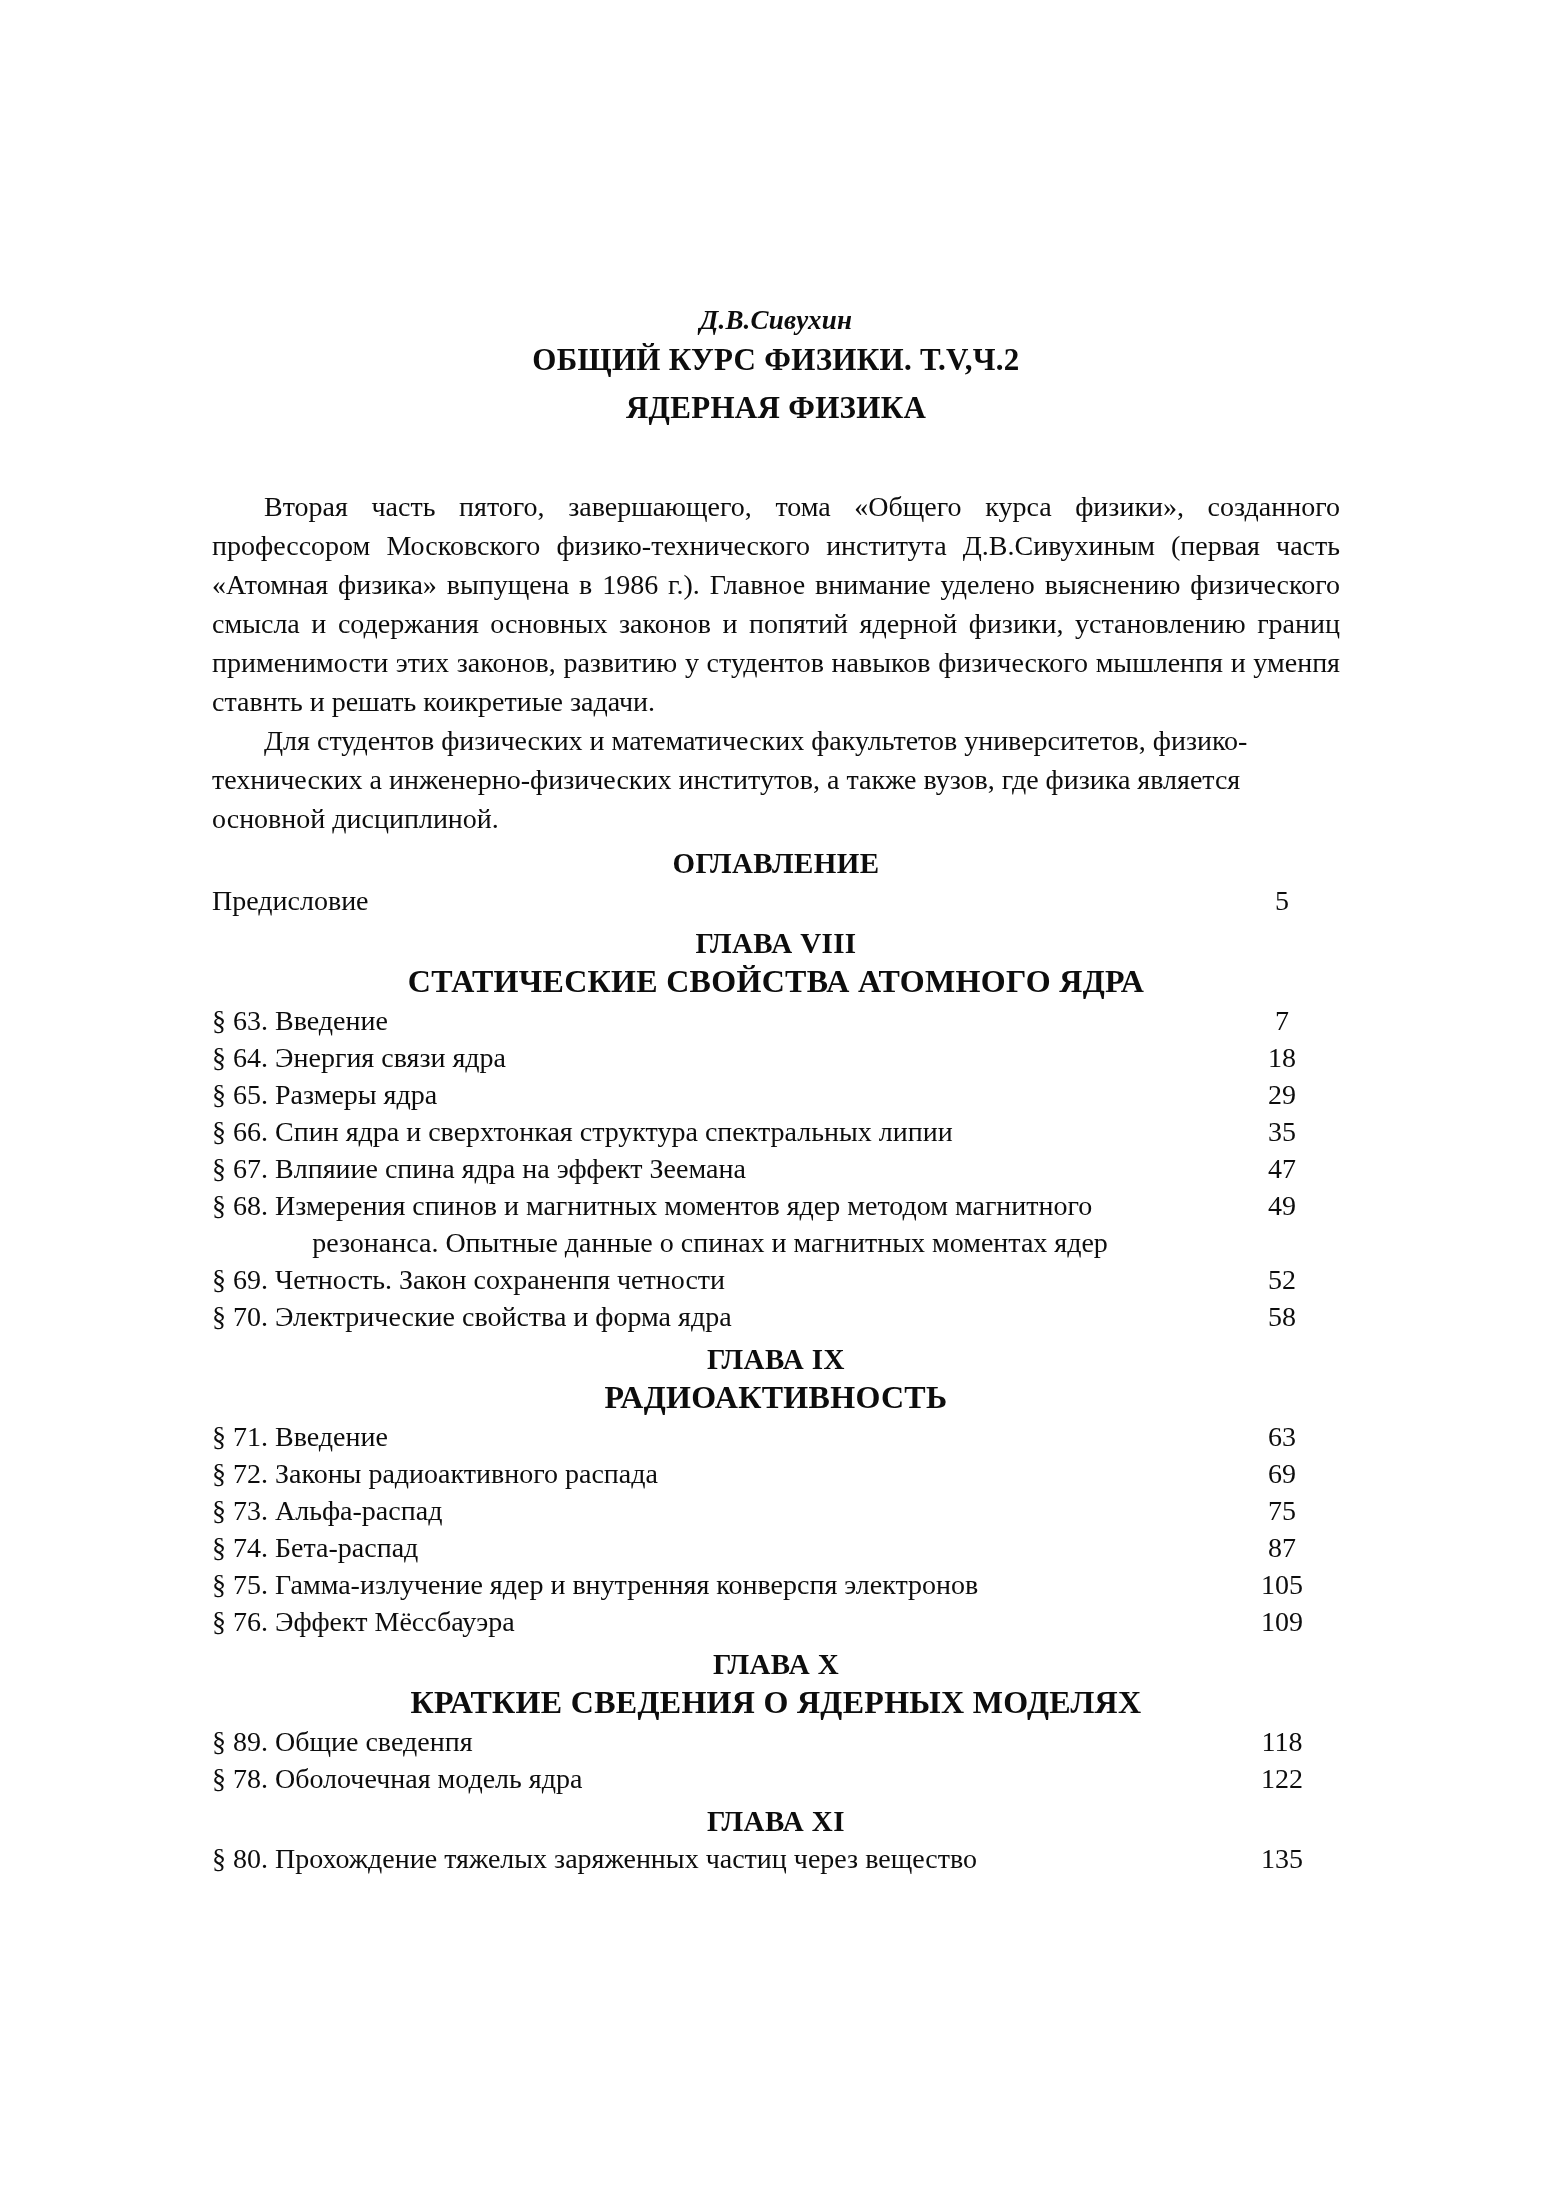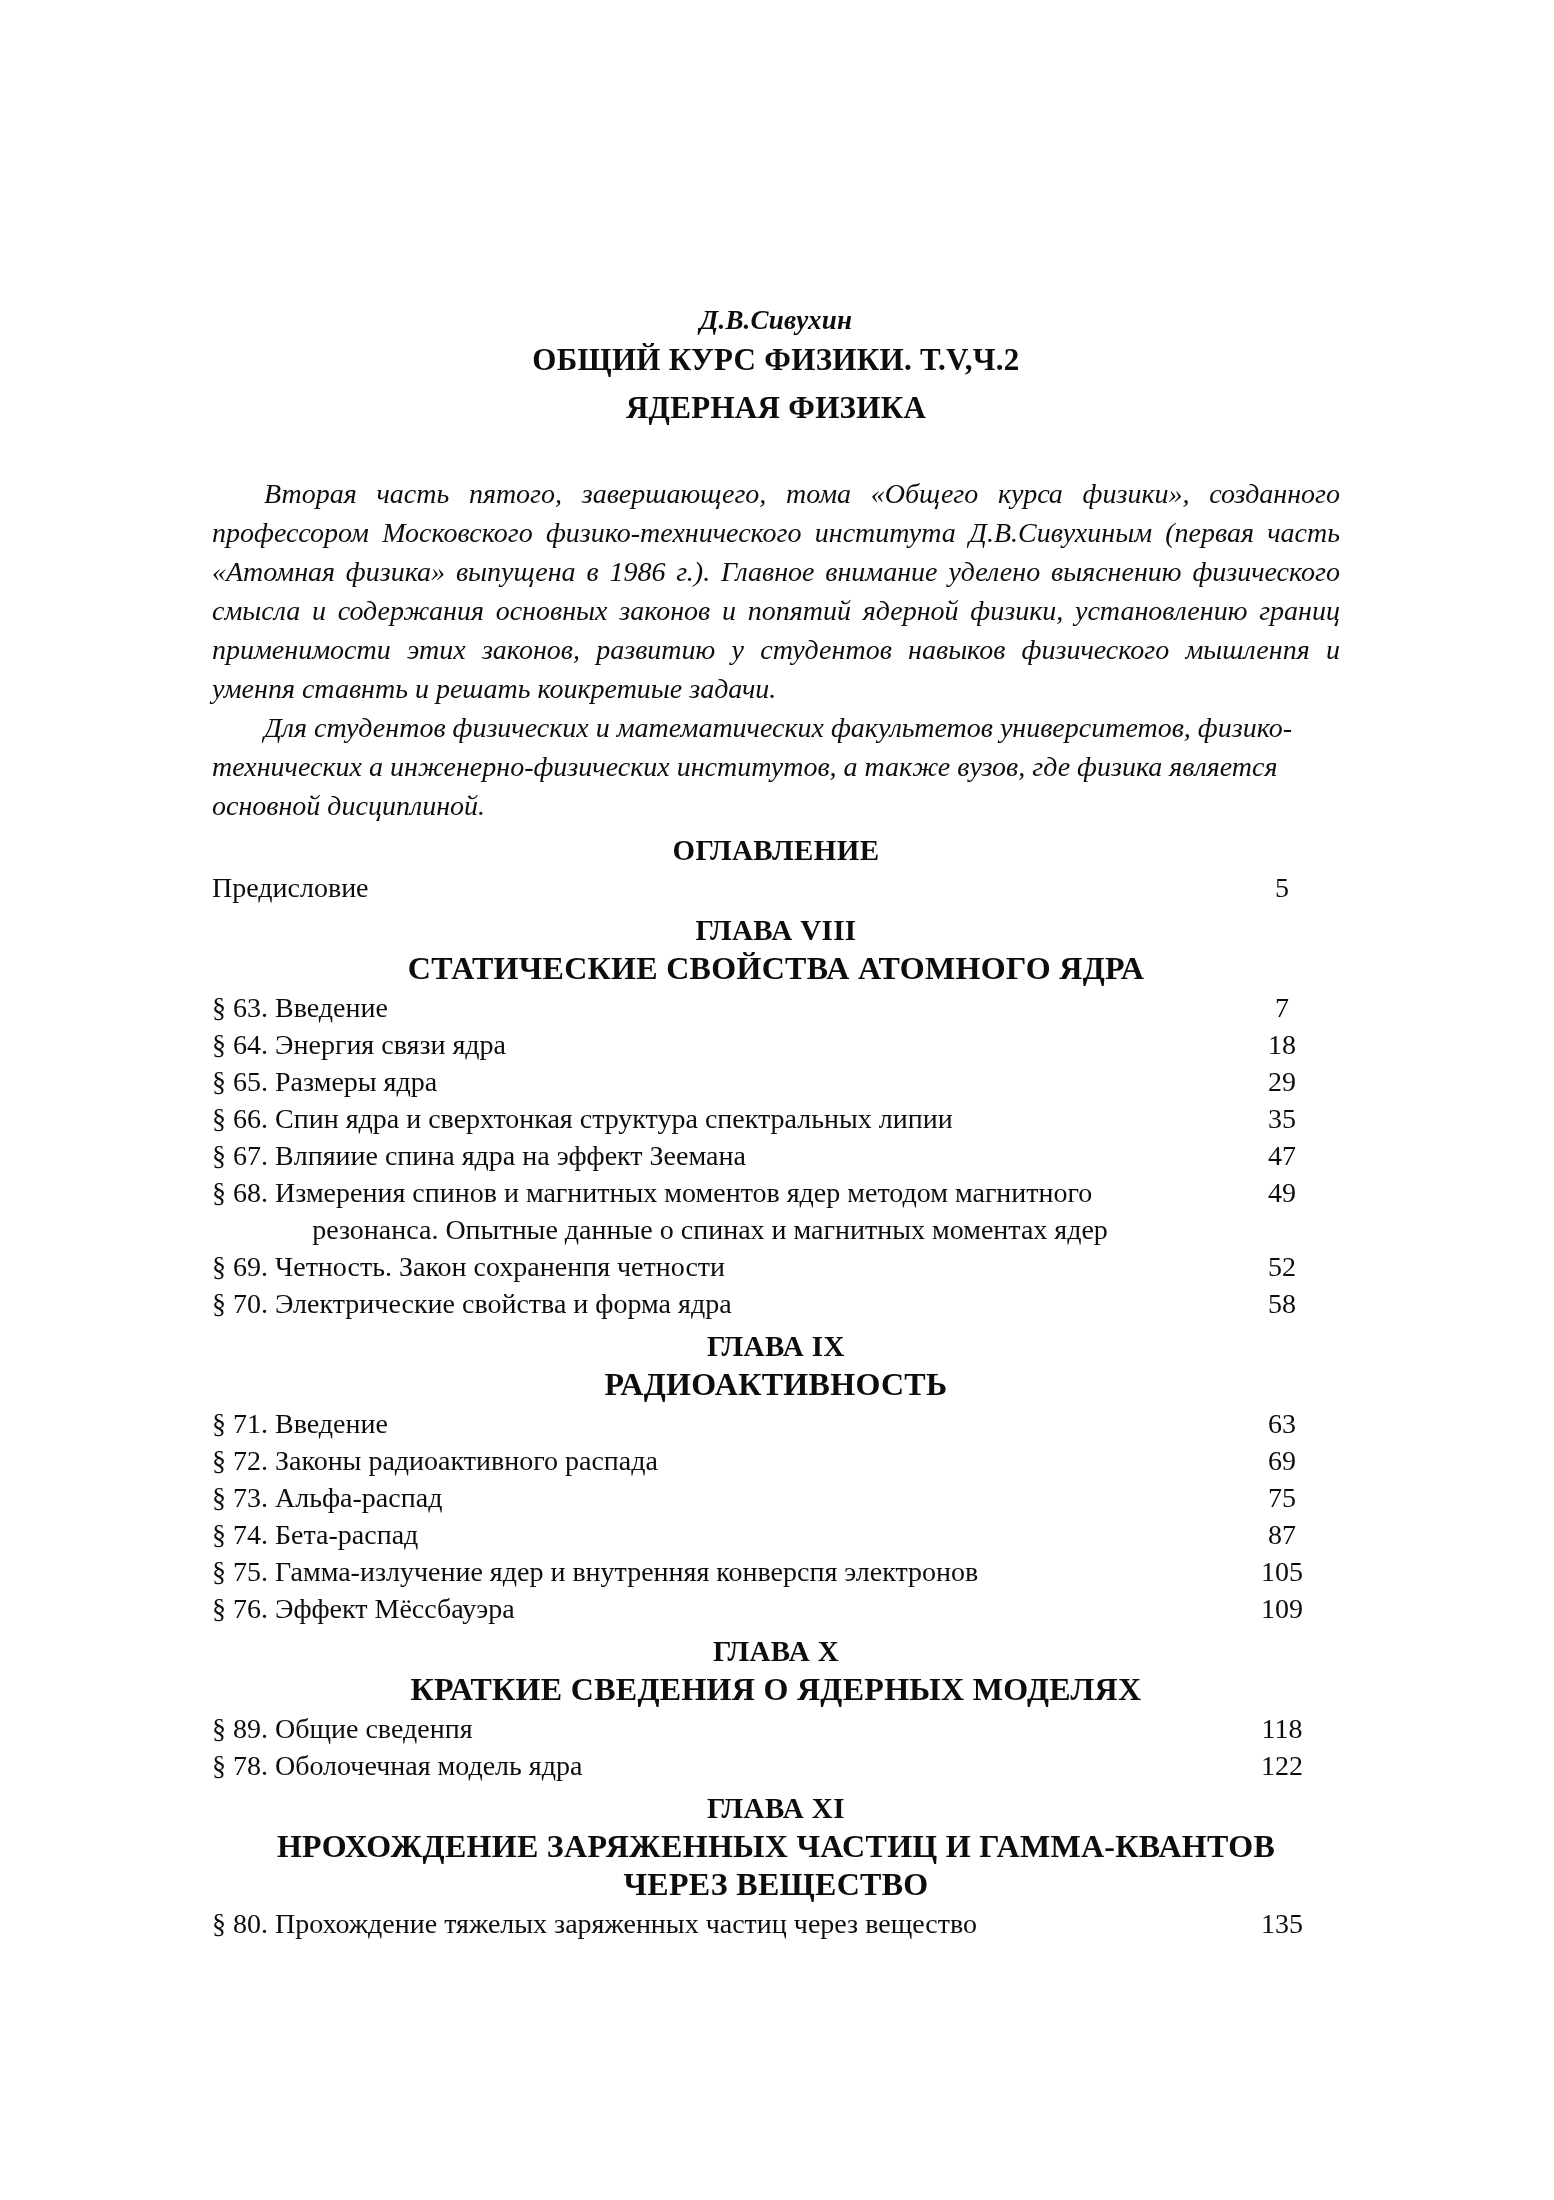--- a/index.html
+++ b/index.html
@@ -44,22 +44,21 @@
     letter-spacing: .3px;
     margin: 0;
   }
   .booktitle .line2 {
     display: block;
     margin-top: 8px;
   }
 
   
   .annotation {
-    margin-top: 45px;
-    font-style: italic;
+    margin-top: 58px;
   }
   .annotation p {
     margin: 0;
     text-align: justify;
     text-indent: 52px;
     font-size: 28px;
     line-height: 39px;
     hyphens: none;
   }
   .annotation p.last-of-block {
@@ -223,24 +222,20 @@
       <div class="entry simple">
         <span class="etext">§ 89. Общие сведенпя</span>
         <span class="pageno">118</span>
       </div>
       <div class="entry simple">
         <span class="etext">§ 78. Оболочечная модель ядра</span>
         <span class="pageno">122</span>
       </div>
 
       <div class="chapter-num">ГЛАВА XI</div>
-      <div class="chapter-title">
-        <span class="ct-line">НРОХОЖДЕНИЕ ЗАРЯЖЕННЫХ ЧАСТИЦ И ГАММА-КВАНТОВ</span>
-        <span class="ct-line">ЧЕРЕЗ ВЕЩЕСТВО</span>
-      </div>
 
       <div class="entry simple">
         <span class="etext">§ 80. Прохождение тяжелых заряженных частиц через вещество</span>
         <span class="pageno">135</span>
       </div>
 
     </div>
   </div>
 </div>
 

